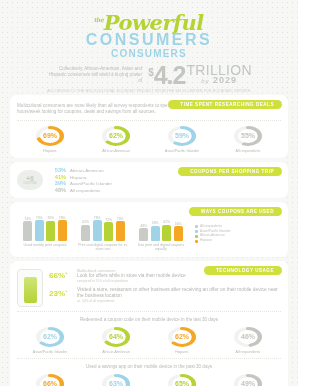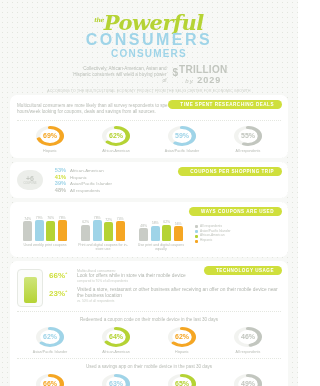--- a/index.html
+++ b/index.html
@@ -62,21 +62,21 @@
   .dollar {
     font-size: 10px; font-weight: bold; color: #c2c6bf; margin-top: 3px;
   }
   .num42 {
     font-size: 25px; font-weight: bold; color: #c2c6bf;
     line-height: 22px; letter-spacing: -1px;
   }
   .trill {
     display: flex; flex-direction: column; margin-top: 1px; margin-left: 1px;
   }
-  .trill-1 { font-size: 10px; font-weight: bold; color: #c2c6bf; letter-spacing: 0.3px; line-height: 10px;}
+  .trill-1 { font-size: 14px; font-weight: normal; color: #c2c6bf; letter-spacing: 0.3px; line-height: 10px;}
   .trill-2 { font-size: 9px; font-weight: bold; color: #c2c6bf; letter-spacing: 1px; line-height: 10px;}
   .trill-2 .by { font-size: 6px; font-style: italic; font-weight: normal; }
   .src-note {
     font-size: 3.4px; color: #cacec7; text-align: center; margin-top: 3px;
     letter-spacing: 0.2px;
   }
 
   
   .card {
     background: #ffffff; border-radius: 7px;
@@ -175,20 +175,21 @@
     <div class="t-savings">
       <span class="tiny">the</span><span>Powerful</span>
     </div>
     <div class="t-behavior">CONSUMERS</div>
     <div class="t-consumers">CONSUMERS</div>
 
     <div class="sub-row">
       <div class="sub-left">Collectively, African-American, Asian and Hispanic consumers will wield a buying power of</div>
       <div class="big-num">
         <span class="dollar">$</span>
+        <span class="num42">4.2</span>
         <span class="trill">
           <span class="trill-1">TRILLION</span>
           <span class="trill-2"><span class="by">by</span> <span>2029</span></span>
         </span>
       </div>
     </div>
     <div class="src-note">ACCORDING TO THE MULTICULTURAL ECONOMY PROJECT FROM THE SELIG CENTER FOR ECONOMIC GROWTH</div>
   </div>
 
   <div class="card">

